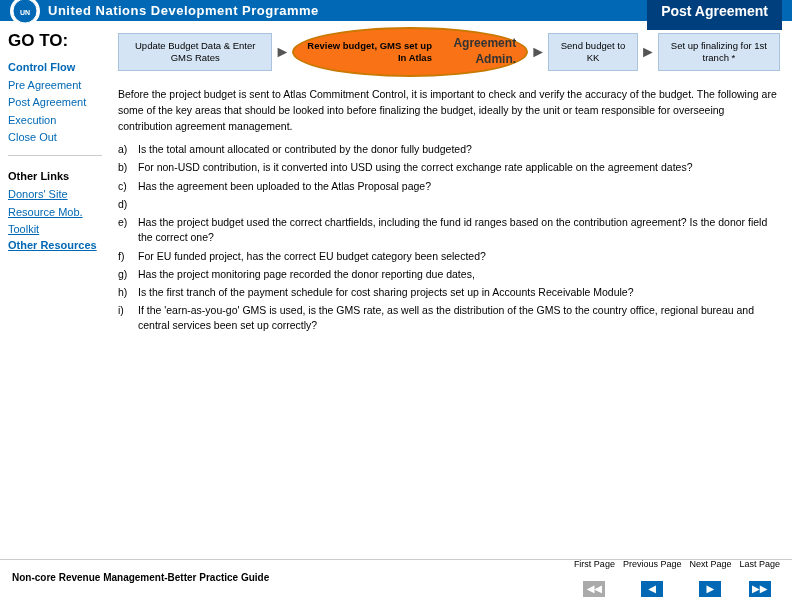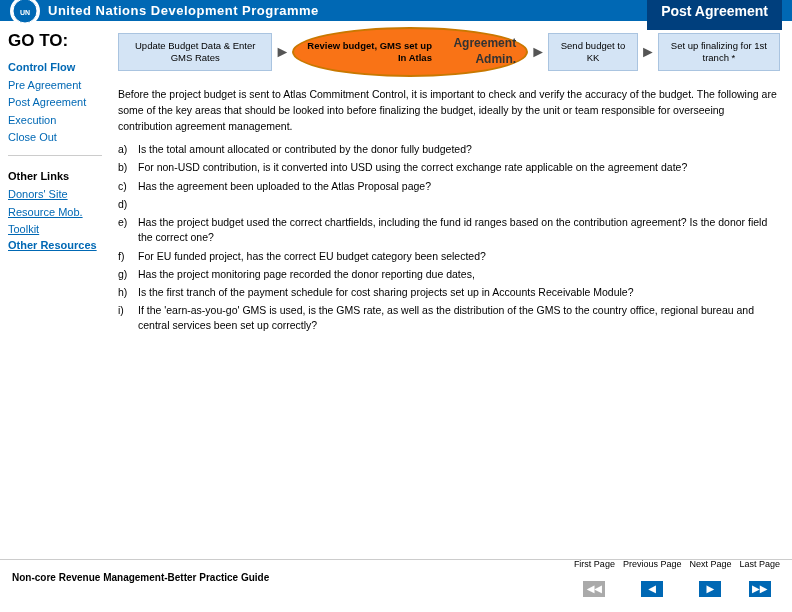--- a/index.html
+++ b/index.html
@@ -292,21 +292,21 @@
 
     <p class="intro-text">Before the project budget is sent to Atlas Commitment Control, it is important to check and verify the accuracy of the budget.  The following are some of the key areas that should be looked into before finalizing the budget, ideally by the unit or team responsible for overseeing contribution agreement management.</p>
 
     <ul class="checklist">
       <li>
         <span class="item-label">a)</span>
         <span>Is the total amount allocated or contributed by the donor fully budgeted?</span>
       </li>
       <li>
         <span class="item-label">b)</span>
-        <span>For non-USD contribution, is it converted into USD using the correct exchange rate applicable on the agreement date?</span>
+        <span>For non-USD contribution, is it converted into USD using the correct exchange rate applicable on the agreement dates?</span>
       </li>
       <li>
         <span class="item-label">c)</span>
         <span>Has the agreement been uploaded to the Atlas Proposal page?</span>
       </li>
       <li>
         <span class="item-label">d)</span>
       </li>
       <li>
         <span class="item-label">e)</span>

